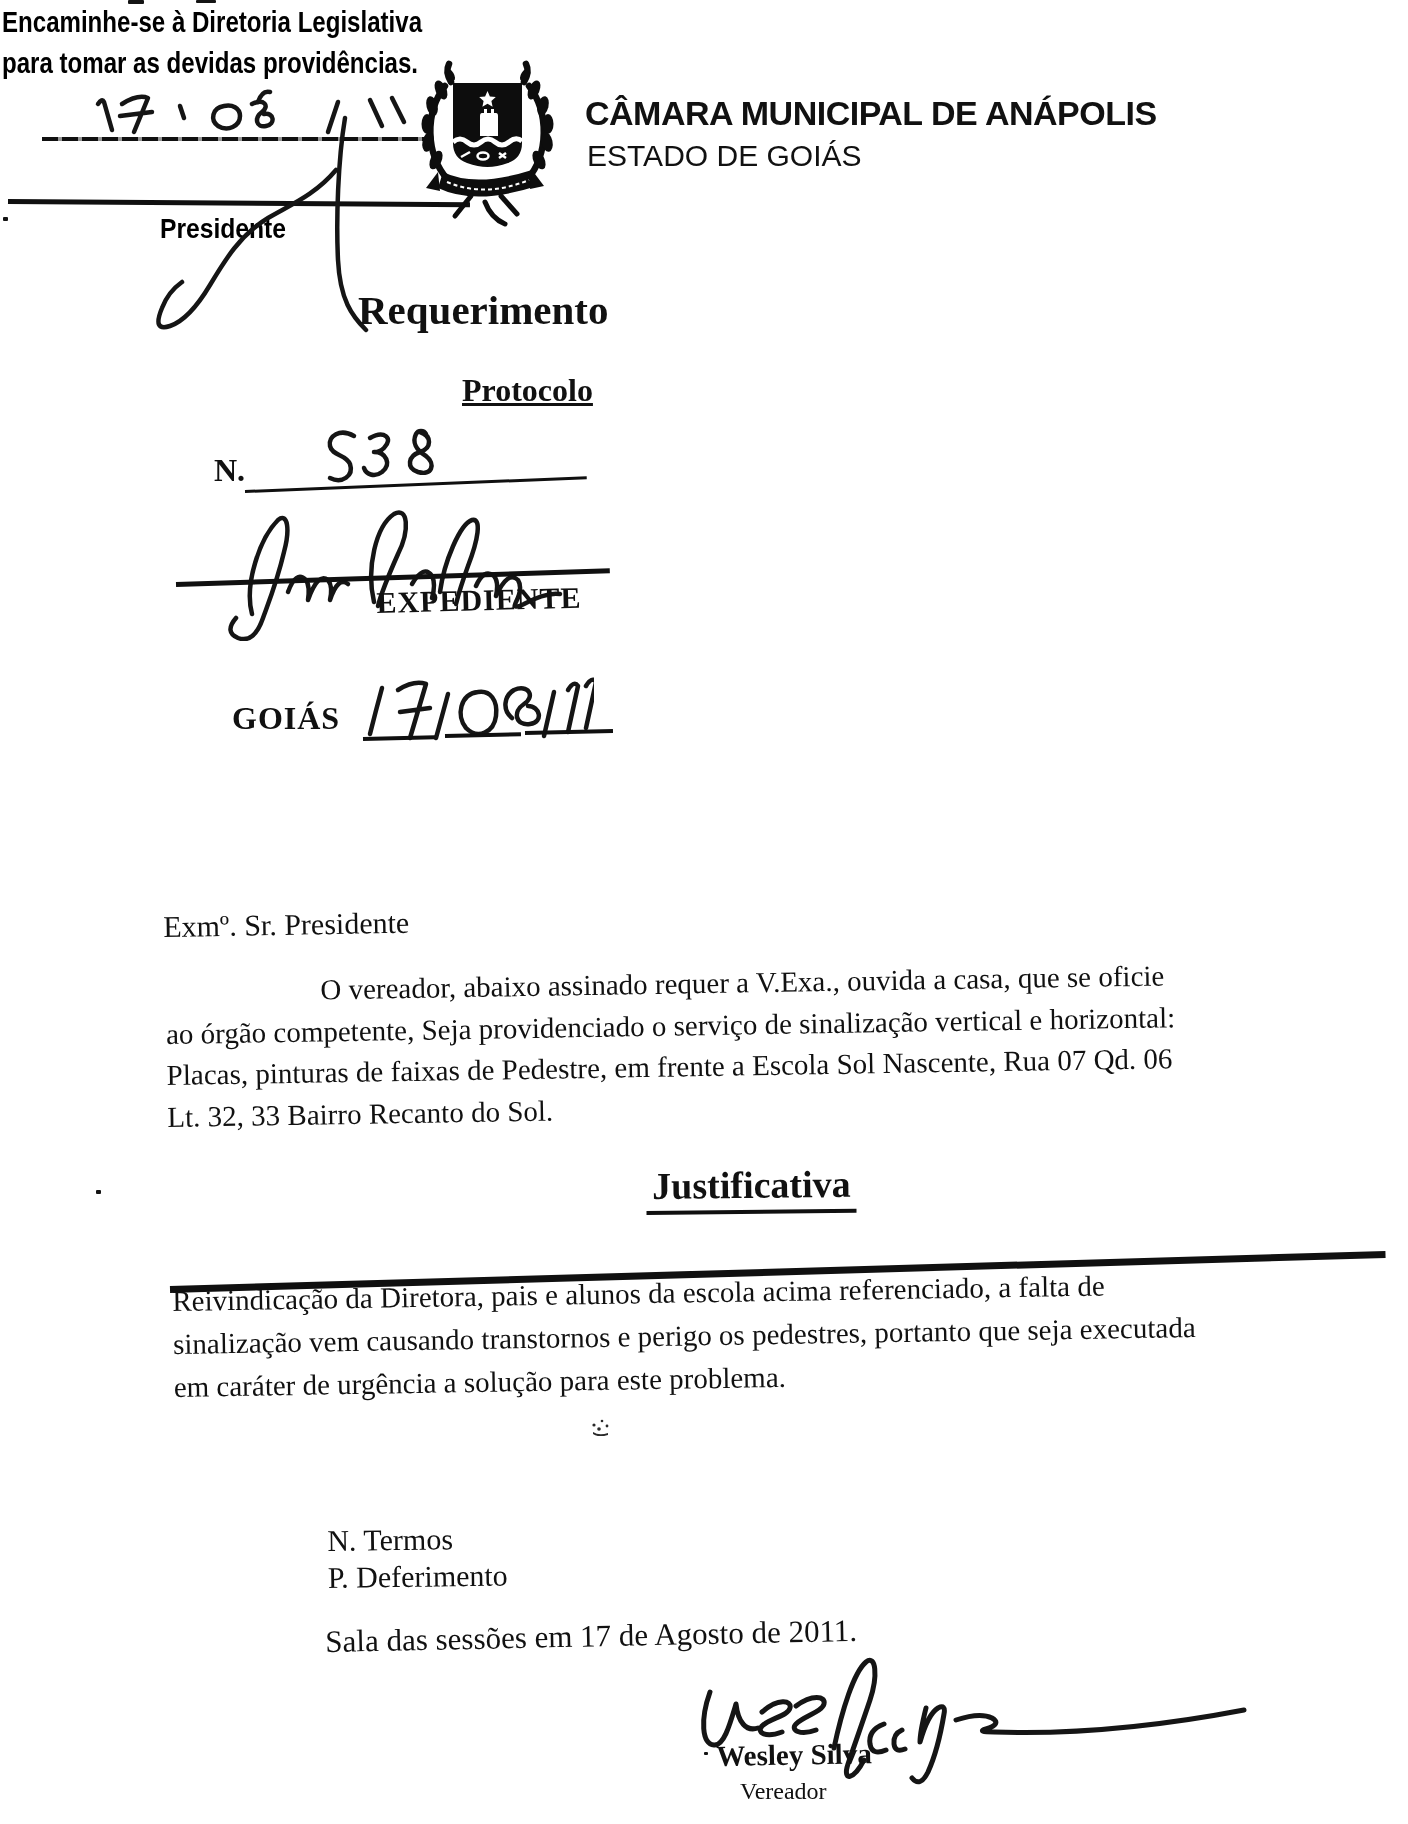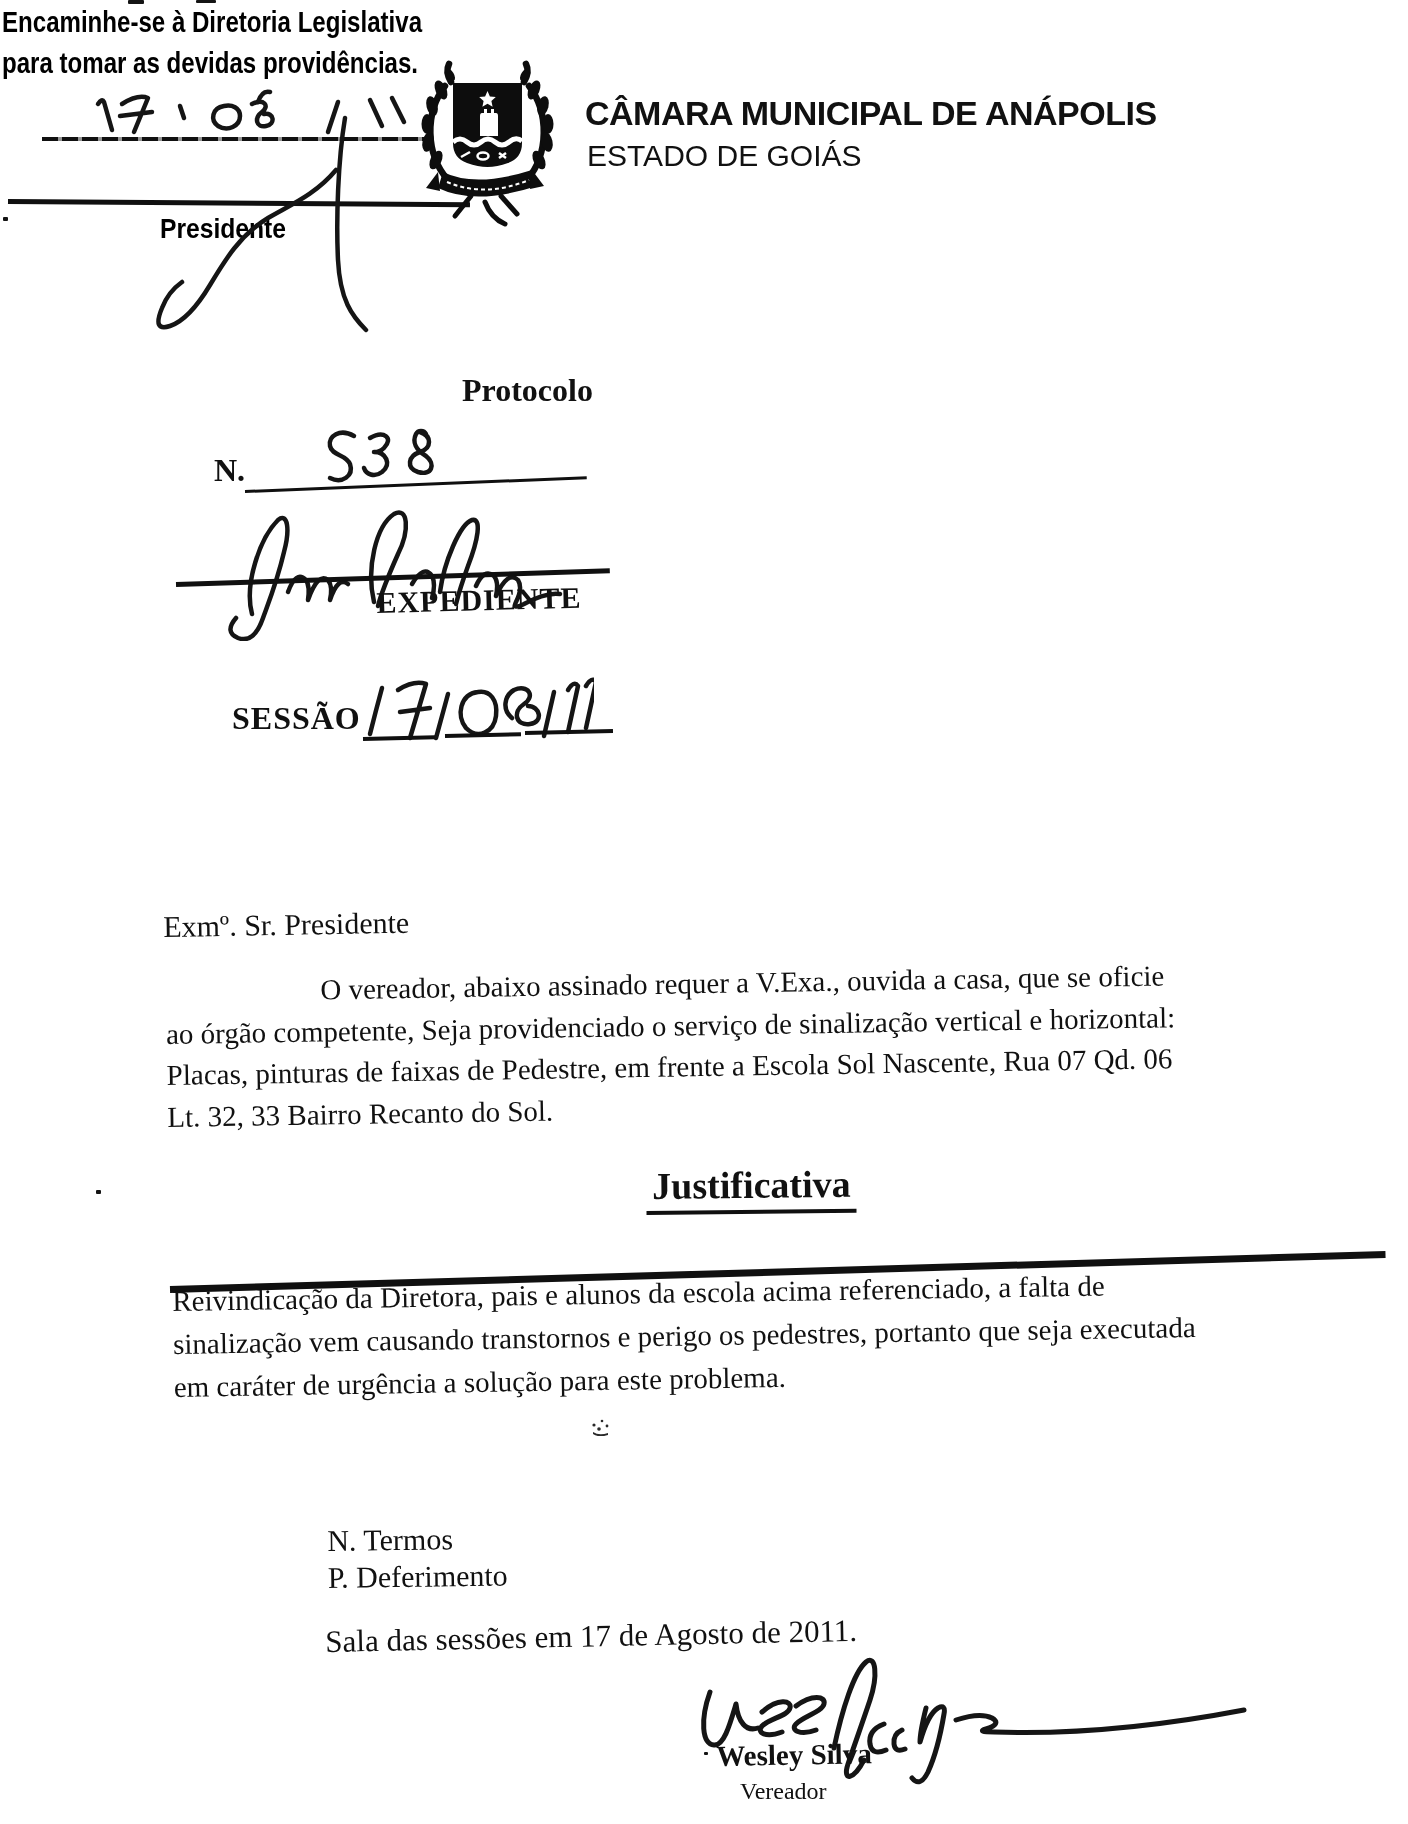--- a/index.html
+++ b/index.html
@@ -107,21 +107,22 @@
     <g stroke="#0d0d0d" stroke-width="5" fill="none" stroke-linecap="round">
       <path d="M 78,140 L 62,160"></path>
       <path d="M 108,140 L 124,158"></path>
       <path d="M 92,146 Q 98,162 112,168"></path>
     </g>
   </svg>
 
   <div class="abs sans" style="left:585px;top:94px;font-size:34px;font-weight:700;letter-spacing:-0.5px;white-space:nowrap;">CÂMARA MUNICIPAL DE ANÁPOLIS</div>
   <div class="abs sans" style="left:587px;top:139px;font-size:30px;white-space:nowrap;">ESTADO DE GOIÁS</div>
 
-  <div class="abs serif boldserif htext" style="left:462px;top:372px;font-size:32px;">Protocolo</div>
+  <div class="abs serif boldserif htext" style="left:358px;top:286px;font-size:41px;">Requerimento</div>
+  <div class="abs serif boldserif htext" style="left:462px;top:372px;font-size:32px;text-decoration:underline;">Protocolo</div>
 
   <div class="abs serif boldserif htext" style="left:214px;top:452px;font-size:32px;">N.</div>
 
   <svg class="abs ink" style="left:320px;top:424px;" width="125" height="68" viewBox="0 0 125 68" fill="none" stroke="#151515" stroke-width="4.5" stroke-linecap="round" stroke-linejoin="round" aria-label="538">
     <path d="M 34,12 C 20,4 8,12 10,22 C 12,32 26,30 30,40 C 34,52 22,60 10,54"></path>
     <path d="M 50,14 C 64,6 74,14 64,24 Q 60,28 54,28 C 66,28 72,40 62,48 C 54,54 46,50 44,44"></path>
     <path d="M 100,8 C 112,12 112,24 100,28 C 88,32 86,44 98,48 C 112,52 116,40 106,32 C 96,26 92,18 96,10 C 98,6 104,6 106,10"></path>
   </svg>
   <div class="abs rule" style="left:245px;top:490px;width:342px;height:3px;transform:rotate(-2.3deg);"></div>
 
@@ -129,21 +130,21 @@
     <path d="M 36,118 C 28,88 44,42 62,24 C 72,16 74,34 68,56 C 61,86 52,108 47,122 Q 38,148 22,142 Q 8,136 20,122"></path>
     <path d="M 72,96 Q 80,74 90,84 Q 94,90 92,104 Q 102,76 112,84 Q 117,90 114,104 Q 122,80 132,88"></path>
     <path d="M 158,106 C 150,72 160,30 178,18 C 192,10 194,34 182,58 C 174,76 166,94 162,110"></path>
     <path d="M 196,88 Q 208,68 216,80 Q 220,88 216,102"></path>
     <path d="M 224,96 C 228,66 244,28 256,24 C 266,22 262,44 252,70 Q 244,92 240,108"></path>
     <path d="M 260,90 Q 268,72 278,80 Q 283,86 280,100 Q 292,74 302,84 Q 307,92 300,106 Q 296,114 308,108 Q 330,96 344,98"></path>
   </svg>
   <div class="abs rule" style="left:176px;top:582px;width:434px;height:5px;transform:rotate(-1.8deg);"></div>
   <div class="abs serif boldserif htext" style="left:376px;top:586px;font-size:30px;letter-spacing:1px;transform:rotate(-1.5deg);">EXPEDIENTE</div>
 
-  <div class="abs serif boldserif htext" style="left:232px;top:700px;font-size:32px;letter-spacing:1px;">SESSÃO</div>
+  <div class="abs serif boldserif htext" style="left:232px;top:700px;font-size:32px;letter-spacing:1px;">GOIÁS</div>
   <svg class="abs ink" style="left:354px;top:666px;" width="240" height="84" viewBox="0 0 240 84" fill="none" stroke="#151515" stroke-width="4.5" stroke-linecap="round" stroke-linejoin="round" aria-label="17/08/11">
     <path d="M 28,22 Q 22,44 16,68"></path>
     <path d="M 44,24 Q 60,14 72,18 L 56,72 M 46,46 L 76,42"></path>
     <path d="M 94,28 L 82,72"></path>
     <path d="M 124,26 C 106,28 102,50 112,62 C 124,74 140,66 142,50 C 144,34 136,24 124,26"></path>
     <path d="M 160,24 C 174,18 182,30 170,38 C 158,46 162,60 176,58 C 190,56 186,40 174,40 M 160,24 C 150,30 148,44 158,52"></path>
     <path d="M 200,26 L 190,70"></path>
     <path d="M 214,24 Q 220,14 224,20 L 214,66"></path>
     <path d="M 232,20 Q 238,10 242,16 L 232,62"></path>
   </svg>

